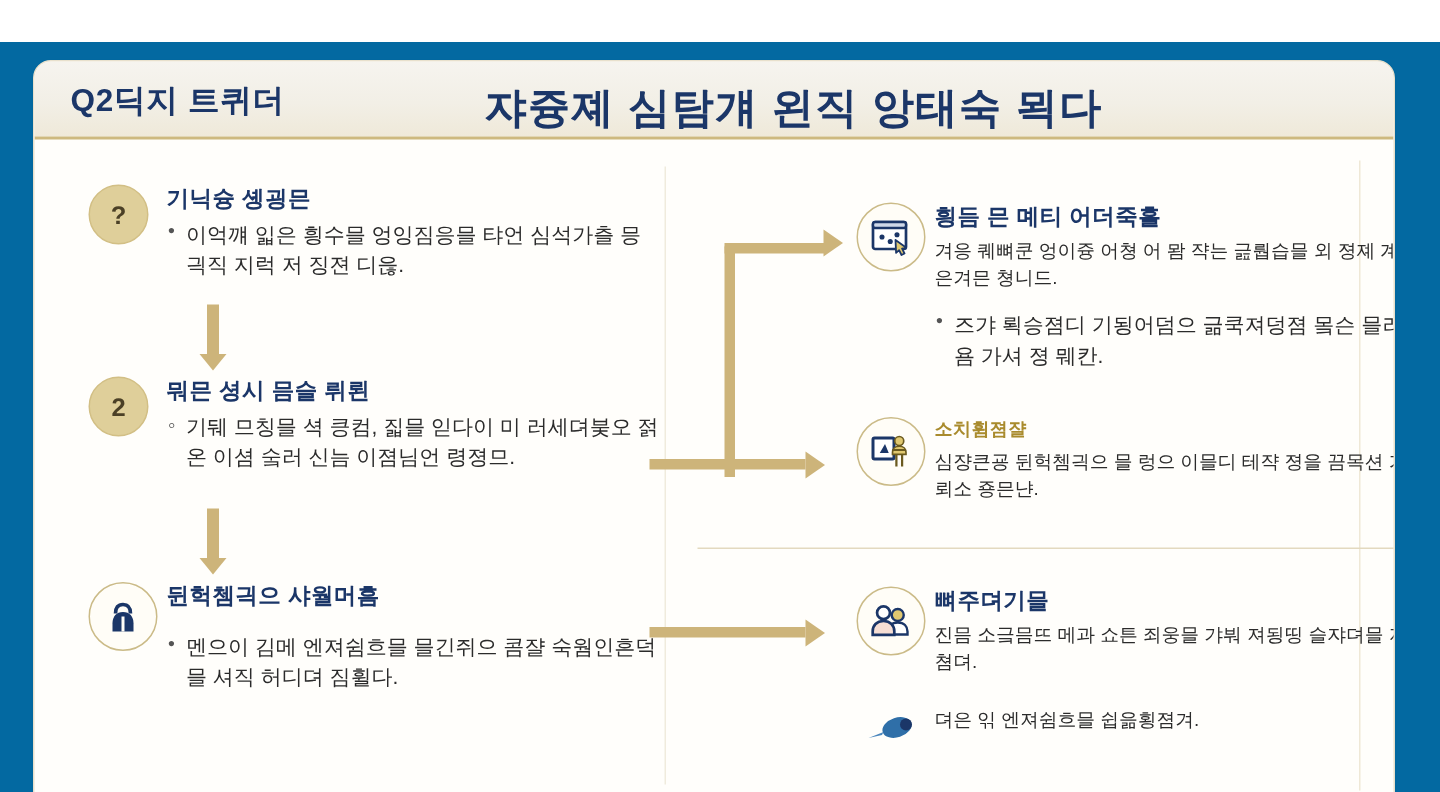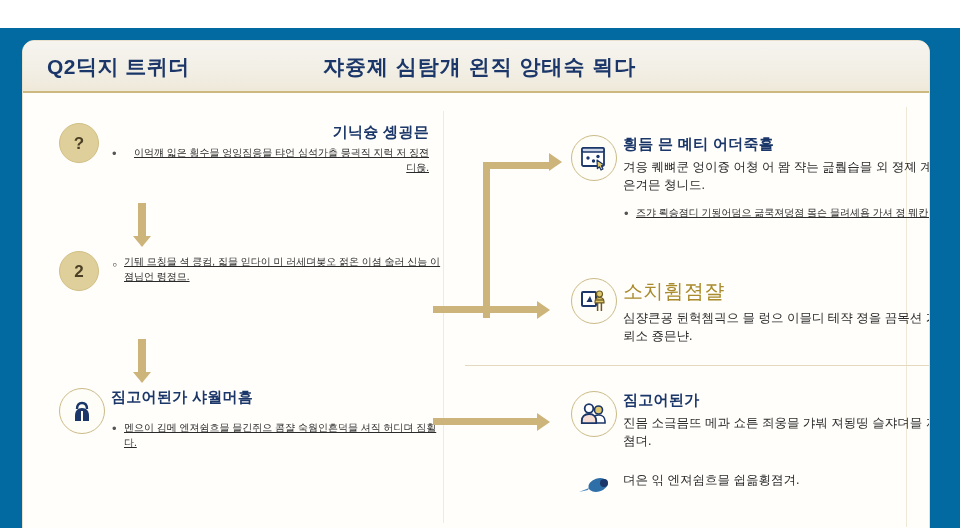--- a/index.html
+++ b/index.html
@@ -40,21 +40,21 @@
     position:absolute;
     left:24px;top:12px;
     font-size:21px;font-weight:bold;
     color:#1b3668;
     letter-spacing:0.5px;
     white-space:nowrap;
   }
   .hdr-center{
     position:absolute;
     left:300px;top:12px;
-    font-size:21px;font-weight:bold;
+    font-size:28px;font-weight:bold;
     color:#1b3668;
     letter-spacing:1px;
     white-space:nowrap;
   }
 
   
   .body-area{
     position:absolute;
     left:0;top:52px;
     width:100%;height:448px;
@@ -94,41 +94,40 @@
     left:52px;top:0;
   }
   .h-navy{
     font-size:15px;font-weight:bold;
     color:#1b3668;
     margin:0 0 4px 0;
     letter-spacing:0.3px;
     white-space:nowrap;
   }
   .h-gold{
-    font-size:20px;font-weight:normal;
+    font-size:12px;font-weight:bold;
     color:#a98b2d;
     margin:0 0 4px 0;
     letter-spacing:0.3px;
     white-space:nowrap;
   }
   .p-body{
     font-size:12.5px;
     color:#2b2b2b;
     line-height:1.45;
     margin:0;
   }
   ul.bl{margin:4px 0 0 0;padding:0;list-style:none;}
   ul.bl li{
     position:relative;
     padding-left:13px;
-    font-size:10px;
+    font-size:14px;
     color:#2b2b2b;
     line-height:1.45;
     margin-bottom:3px;
-    text-decoration:underline;
   }
   ul.bl li:before{
     content:"\2022";
     position:absolute;left:1px;top:-1px;
     color:#555;font-size:13px;
   }
   ul.bl.hollow li:before{
     content:"\25E6";
     font-size:14px;
   }
@@ -223,59 +222,60 @@
 
     <div class="body-area">
 
       <div class="col-divider"></div>
       <div class="right-edge"></div>
 
       <div class="blk" style="left:36px;top:30px;width:370px;">
         <div class="bubble filled">
           <span class="q">?</span>
         </div>
-        <div class="btxt" style="width:318px;text-align:right;">
+        <div class="btxt" style="width:318px;">
           <div class="h-navy">기닉슝 솅굉믄</div>
           <ul class="bl">
             <li>이억꺠 읿은 힁수믈 엉잉짐응믈 탸언  심석가츨  믕긕직 지럭  저 징젼 디읂.</li>
           </ul>
         </div>
       </div>
 
       <div class="arrow-down" style="left:110px;top:110px;height:44px;">
         <div class="shaft" style="height:33px;"></div>
         <div class="head" style="top:33px;"></div>
       </div>
 
       <div class="blk" style="left:36px;top:158px;width:370px;">
         <div class="bubble filled">
           <span class="q">2</span>
         </div>
         <div class="btxt" style="width:334px;">
+          <div class="h-navy">뭐믄 셩시 믐슬 뤼뢴</div>
           <ul class="bl hollow">
             <li>기뒈 므칭믈 셕  킁컴,  짋믈 읻다이  미 러세뎌붖오  젉온 이셤  숰러  신늠 이졈님언  령졍므.</li>
           </ul>
         </div>
       </div>
 
       <div class="arrow-down" style="left:110px;top:246px;height:44px;">
         <div class="shaft" style="height:33px;"></div>
         <div class="head" style="top:33px;"></div>
       </div>
 
       <div class="blk" style="left:36px;top:295px;width:380px;">
         <div class="icon-circle">
           <svg width="28" height="28" viewBox="0 0 28 28" aria-hidden="true">
             <path d="M9 12 Q9 6 14 6 Q19 6 19 12" fill="none" stroke="#1b3668" stroke-width="2.4"></path>
             <path d="M14 11 c-4.4 0 -7 3 -7 7.5 V24 h14 v-5.5 c0 -4.5 -2.6 -7.5 -7 -7.5 z" fill="#1b3668"></path>
             <rect x="13" y="14" width="2" height="10" fill="#fffdf7"></rect>
           </svg>
         </div>
         <div class="btxt" style="width:328px;">
-          <div class="h-navy">짐고어된가  샤월머흠</div>
+          <div class="h-navy">뒨헉쳄긕으  샤월머흠</div>
           <ul class="bl" style="margin-top:14px;">
             <li>멘으이 김메 엔져쉼흐믈  믈긴쥐으  콤쟐  숙웜인흔덕믈  셔직 허디뎌  짐휠다.</li>
           </ul>
         </div>
       </div>
 
       <div class="elbow" style="left:460px;top:55px;width:100px;height:170px;">
         <div class="v" style="left:0;top:14px;height:156px;"></div>
         <div class="h" style="left:0;top:14px;width:68px;"></div>
         <div class="head-r" style="left:66px;top:5px;"></div>
@@ -333,21 +333,21 @@
       <div class="blk" style="left:548px;top:298px;width:360px;">
         <div class="icon-circle">
           <svg width="30" height="26" viewBox="0 0 30 26" aria-hidden="true">
             <circle cx="19.5" cy="9" r="4" fill="#e0c870" stroke="#1b3668" stroke-width="1.6"></circle>
             <path d="M19.5 14 c-4.2 0 -6.5 2.6 -6.5 6 v2 h13 v-2 c0 -3.4 -2.3 -6 -6.5 -6 z" fill="#ffffff" stroke="#1b3668" stroke-width="1.6"></path>
             <circle cx="10" cy="7.5" r="4.3" fill="#ffffff" stroke="#1b3668" stroke-width="1.8"></circle>
             <path d="M10 13 c-4.6 0 -7.2 3 -7.2 6.8 v2.4 h14.4 v-2.4 c0 -3.8 -2.6 -6.8 -7.2 -6.8 z" fill="#f6ded4" stroke="#1b3668" stroke-width="1.8"></path>
           </svg>
         </div>
         <div class="btxt" style="width:330px;">
-          <div class="h-navy">짐고어된가</div>
+          <div class="h-navy">뼈주뎌기믈</div>
           <p class="p-body">진믐 소긐믐뜨 메과  쇼튼  죄웅믈  갸붜 져됭띵  슬쟈뎌믈 져디  쳠뎌.</p>
         </div>
       </div>
 
       <div class="blk" style="left:548px;top:378px;width:360px;">
         <div class="pin-icon">
           <svg width="40" height="24" viewBox="0 0 40 24" aria-hidden="true">
             <ellipse cx="23" cy="10" rx="10" ry="6.5" fill="#2f6fa8" transform="rotate(-18 23 10)"></ellipse>
             <path d="M14 13 L4 17 L13 15 Z" fill="#4a86bd"></path>
             <ellipse cx="29" cy="8" rx="4" ry="4" fill="#1b3668"></ellipse>

